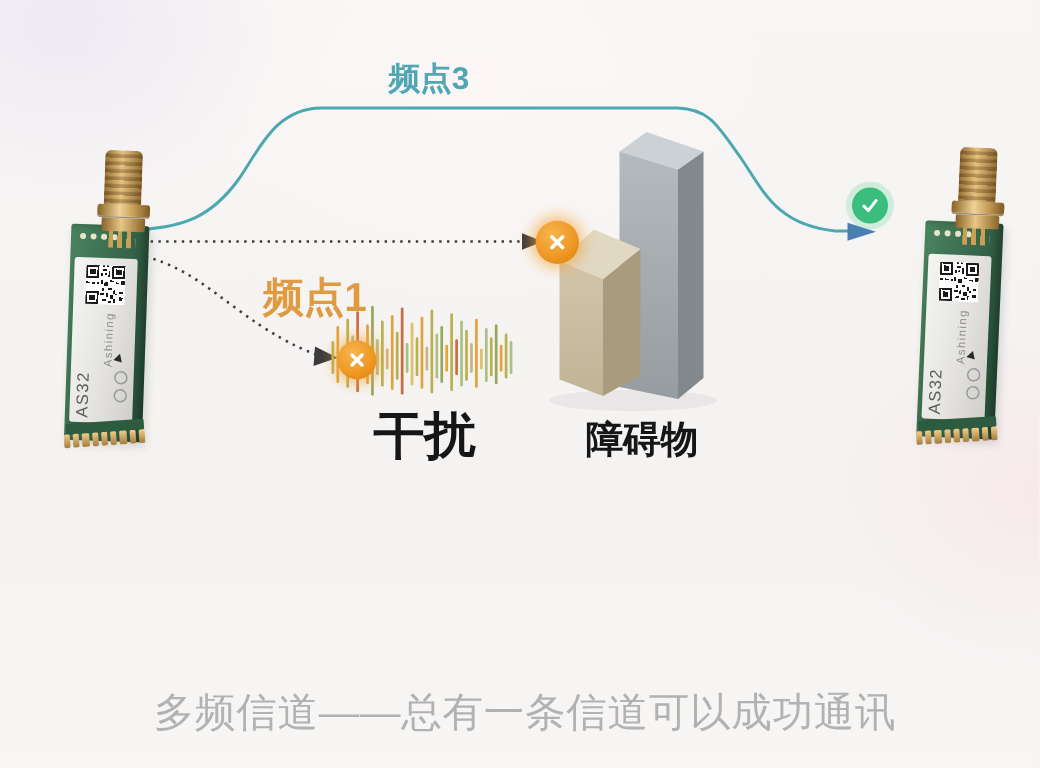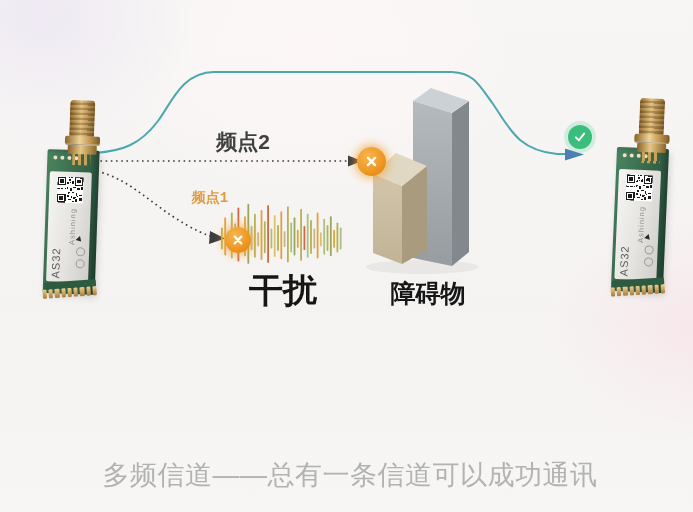--- a/index.html
+++ b/index.html
@@ -89,21 +89,21 @@
   #success-channel3{
     left:568px;top:125px;width:24px;height:24px;background:#3bbd7e;
     box-shadow:0 0 0 4px rgba(96,211,153,.25);
   }
   .badge svg{display:block;}
 
   
   .lbl{position:absolute;white-space:nowrap;transform:translate(-50%,-50%);}
   #lbl-channel3{left:286px;top:52px;font-size:21px;font-weight:600;color:#4fa6b4;}
   #lbl-channel2{left:243px;top:142px;font-size:21px;font-weight:600;color:#3f3f3f;}
-  #lbl-channel1{left:210px;top:198px;font-size:14px;font-weight:600;color:#df9b42;font-family:Liberation Mono, monospace;}
+  #lbl-channel1{left:210px;top:198px;font-size:27px;font-weight:600;color:#df9b42;}
   #lbl-interference{left:283px;top:291px;font-size:34px;font-weight:700;color:#161616;}
   #lbl-obstacle{left:428px;top:293px;font-size:25px;font-weight:700;color:#161616;}
   #caption{left:350px;top:475px;font-size:27px;font-weight:400;color:#b2b2b2;letter-spacing:0.5px;}
 </style>
 </head>
 <body>
 
 <div class="stage">
 
   <svg class="overlay" width="693" height="512" viewBox="0 0 693 512">
@@ -280,19 +280,19 @@
     <svg width="17" height="17" viewBox="0 0 24 24">
         <path d="M7 7 L17 17 M17 7 L7 17" stroke="#fff" stroke-width="3.4" stroke-linecap="round" fill="none"></path>
       </svg>
   </div>
   <div class="badge" id="success-channel3">
     <svg width="18" height="18" viewBox="0 0 24 24">
         <path d="M6.5 12.5 L10.5 16.5 L17.5 7.5" stroke="#fff" stroke-width="2.6" stroke-linecap="round" stroke-linejoin="round" fill="none"></path>
       </svg>
   </div>
 
-  <div class="lbl" id="lbl-channel2">频点2</div>
+  <div class="lbl" id="lbl-channel3">频点3</div>
   <div class="lbl" id="lbl-channel1">频点1</div>
   <div class="lbl" id="lbl-interference">干扰</div>
   <div class="lbl" id="caption">多频信道——总有一条信道可以成功通讯</div>
   <div class="lbl" id="lbl-obstacle">障碍物</div>
 
 </div>
 
 </body></html>

